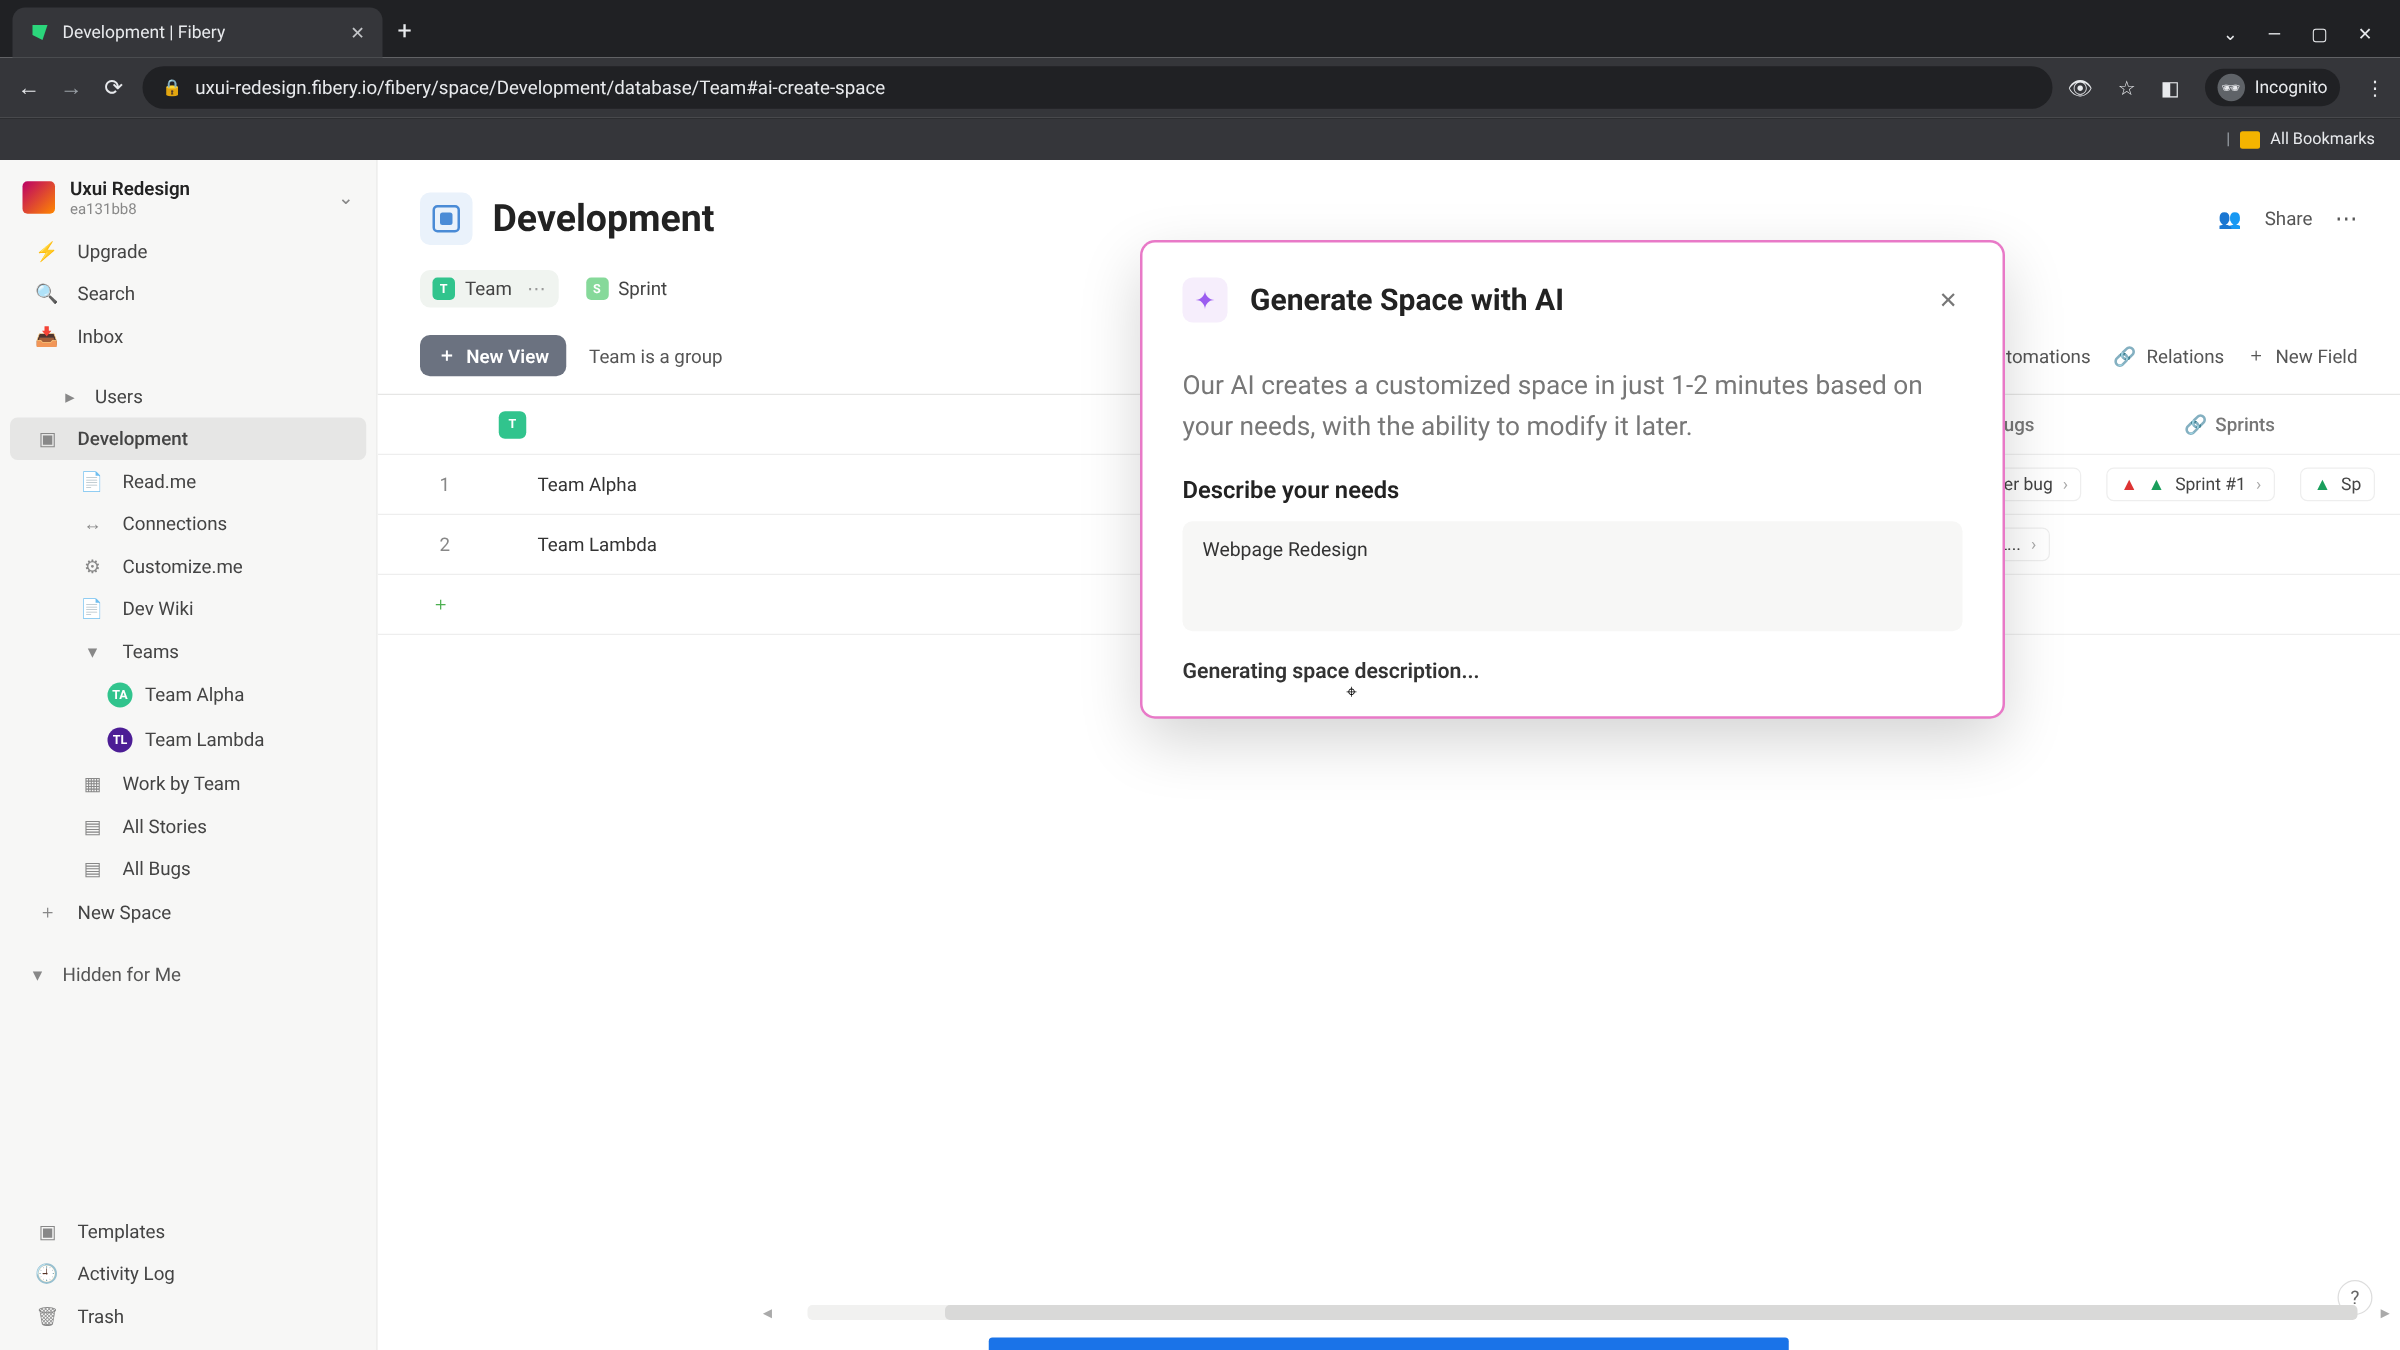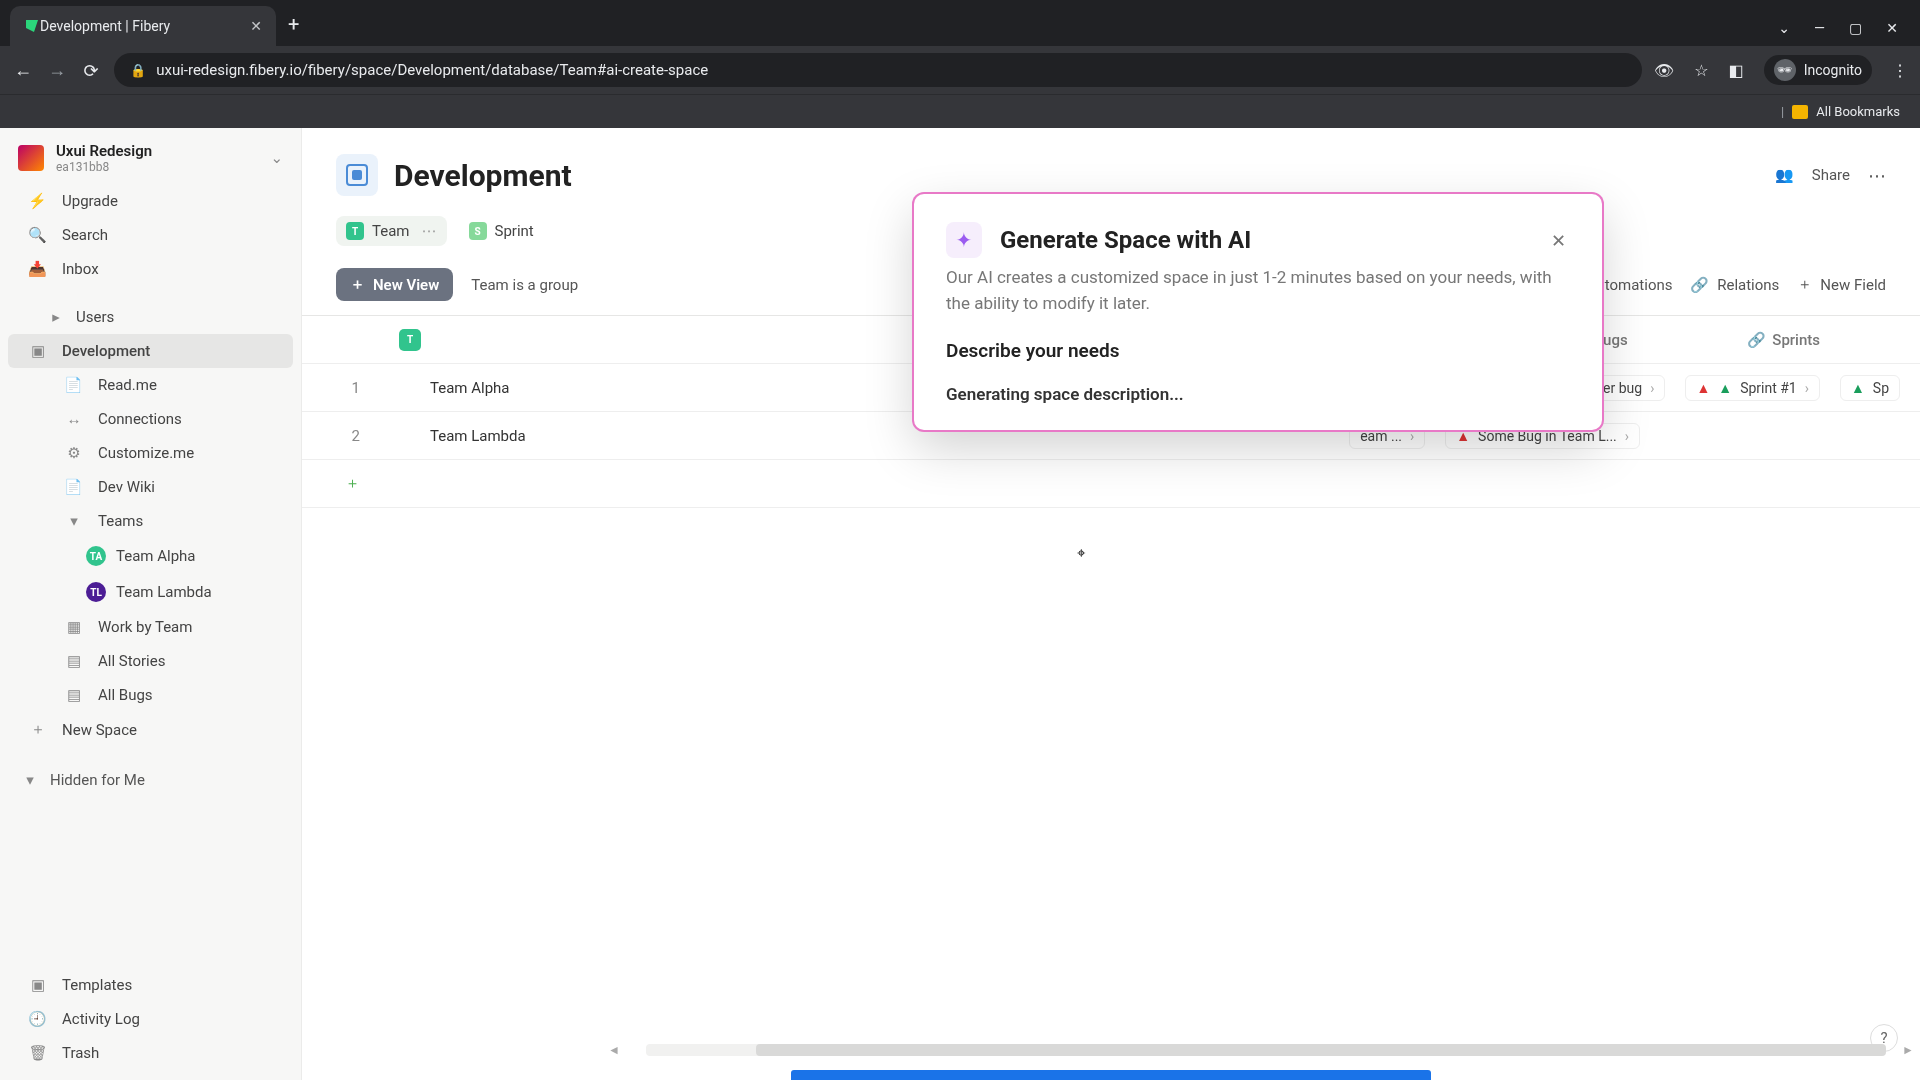--- a/index.html
+++ b/index.html
@@ -1,20 +1,20 @@
 <!DOCTYPE html>
 <html><head>
 <meta charset="utf-8">
 <style>
   * { box-sizing: border-box; margin: 0; padding: 0; font-family: -apple-system, BlinkMacSystemFont, "Segoe UI", Roboto, sans-serif; }
   html, body { width: 1920px; height: 1080px; overflow: hidden; background: #fff; }
 
   
   .chrome-top { background: #202124; height: 46px; display: flex; align-items: flex-end; padding: 0 10px; }
-  .tab { display: flex; align-items: center; background: #35363a; color: #e8eaed; height: 40px; border-radius: 10px 10px 0 0; padding: 0 14px; width: 266px; font-size: 14px; }
+  .tab { display: flex; align-items: center; gap: 10px; background: #35363a; color: #e8eaed; height: 40px; border-radius: 10px 10px 0 0; padding: 0 14px; width: 296px; font-size: 14px; }
   .tab-fav { width: 16px; height: 16px; display:flex; align-items:center; justify-content:center; }
   .tab-title { flex: 1; white-space: nowrap; overflow: hidden; text-overflow: ellipsis; }
   .tab-close { opacity: .8; }
   .newtab { color: #e8eaed; padding: 10px 12px; font-size: 20px; }
   .chrome-top-spacer { flex: 1; }
   .win-controls { display: flex; gap: 24px; color: #e8eaed; padding: 0 12px 10px 0; align-items: center; font-size: 14px; }
 
   .chrome-addr { background: #35363a; height: 48px; display: flex; align-items: center; padding: 0 12px; gap: 12px; }
   .nav-icn { color: #9aa0a6; width: 22px; text-align: center; font-size: 18px; }
   .nav-icn.active { color: #e8eaed; }
@@ -89,21 +89,21 @@
   .chev { color:#aaa; }
   .rightcols { margin-left:auto; display:flex; gap:20px; padding-right:20px; align-items:center; }
   .hdr-right { display:flex; gap:120px; margin-left:auto; padding-right:100px; }
 
   
   .modal { position:absolute; left:612px; top:66px; width:688px; background:#fff; border-radius:10px; box-shadow: 0 0 0 2px #e879c7, 0 18px 50px rgba(0,0,0,.18); padding: 28px 32px 26px 32px; }
   .modal-head { display:flex; align-items:center; gap:18px; }
   .ai-icn { width:36px; height:36px; border-radius:8px; background:#f6eefc; display:flex; align-items:center; justify-content:center; color:#9b5cf0; font-size:20px; }
   .modal-title { font-size:24px; font-weight:700; color:#222; }
   .modal-close { margin-left:auto; color:#777; font-size:18px; cursor:pointer; padding:4px; }
-  .modal-desc { color:#777; font-size:17px; line-height:1.55; margin-top:6px; }
+  .modal-desc { color:#777; font-size:21px; line-height:1.55; margin-top:35px; }
   .modal-sub { font-size:19px; font-weight:600; color:#222; margin-top:22px; }
   .modal-input { margin-top:14px; background:#f7f7f6; border-radius:8px; padding:14px 16px; min-height:88px; font-size:15.5px; color:#333; }
   .modal-status { margin-top:22px; font-size:17px; font-weight:600; color:#333; }
   .cursor-cross { position:absolute; left:775px; top:416px; font-size:15px; color:#000; pointer-events:none; }
 
   
   .hscroll { position:absolute; left:300px; right:0; bottom:22px; height:16px; display:flex; align-items:center; }
   .hscroll-track { flex:1; height:12px; background:#f1f1f0; margin:0 20px; position:relative; border-radius:4px; }
   .hscroll-thumb { position:absolute; left:110px; width:1130px; top:0; bottom:0; background:#d9d9d8; border-radius:4px; }
   .hscroll-arrow { color:#aaa; font-size:12px; padding:0 6px; }
@@ -381,20 +381,23 @@
     </div>
 
     <div class="modal">
       <div class="modal-head">
         <div class="ai-icn">✦</div>
         <div class="modal-title">Generate Space with AI</div>
         <div class="modal-close">✕</div>
       </div>
       <div class="modal-desc">Our AI creates a customized space in just 1-2 minutes based on your needs, with the ability to modify it later.</div>
       <div class="modal-sub">Describe your needs</div>
+      <div class="modal-input">
+        <span>Webpage Redesign</span>
+      </div>
       <div class="modal-status">Generating space description...</div>
     </div>
 
     <div class="cursor-cross">⌖</div>
 
     <div class="help-fab">?</div>
 
     <div class="hscroll">
       <span class="hscroll-arrow">◄</span>
       <div class="hscroll-track">

